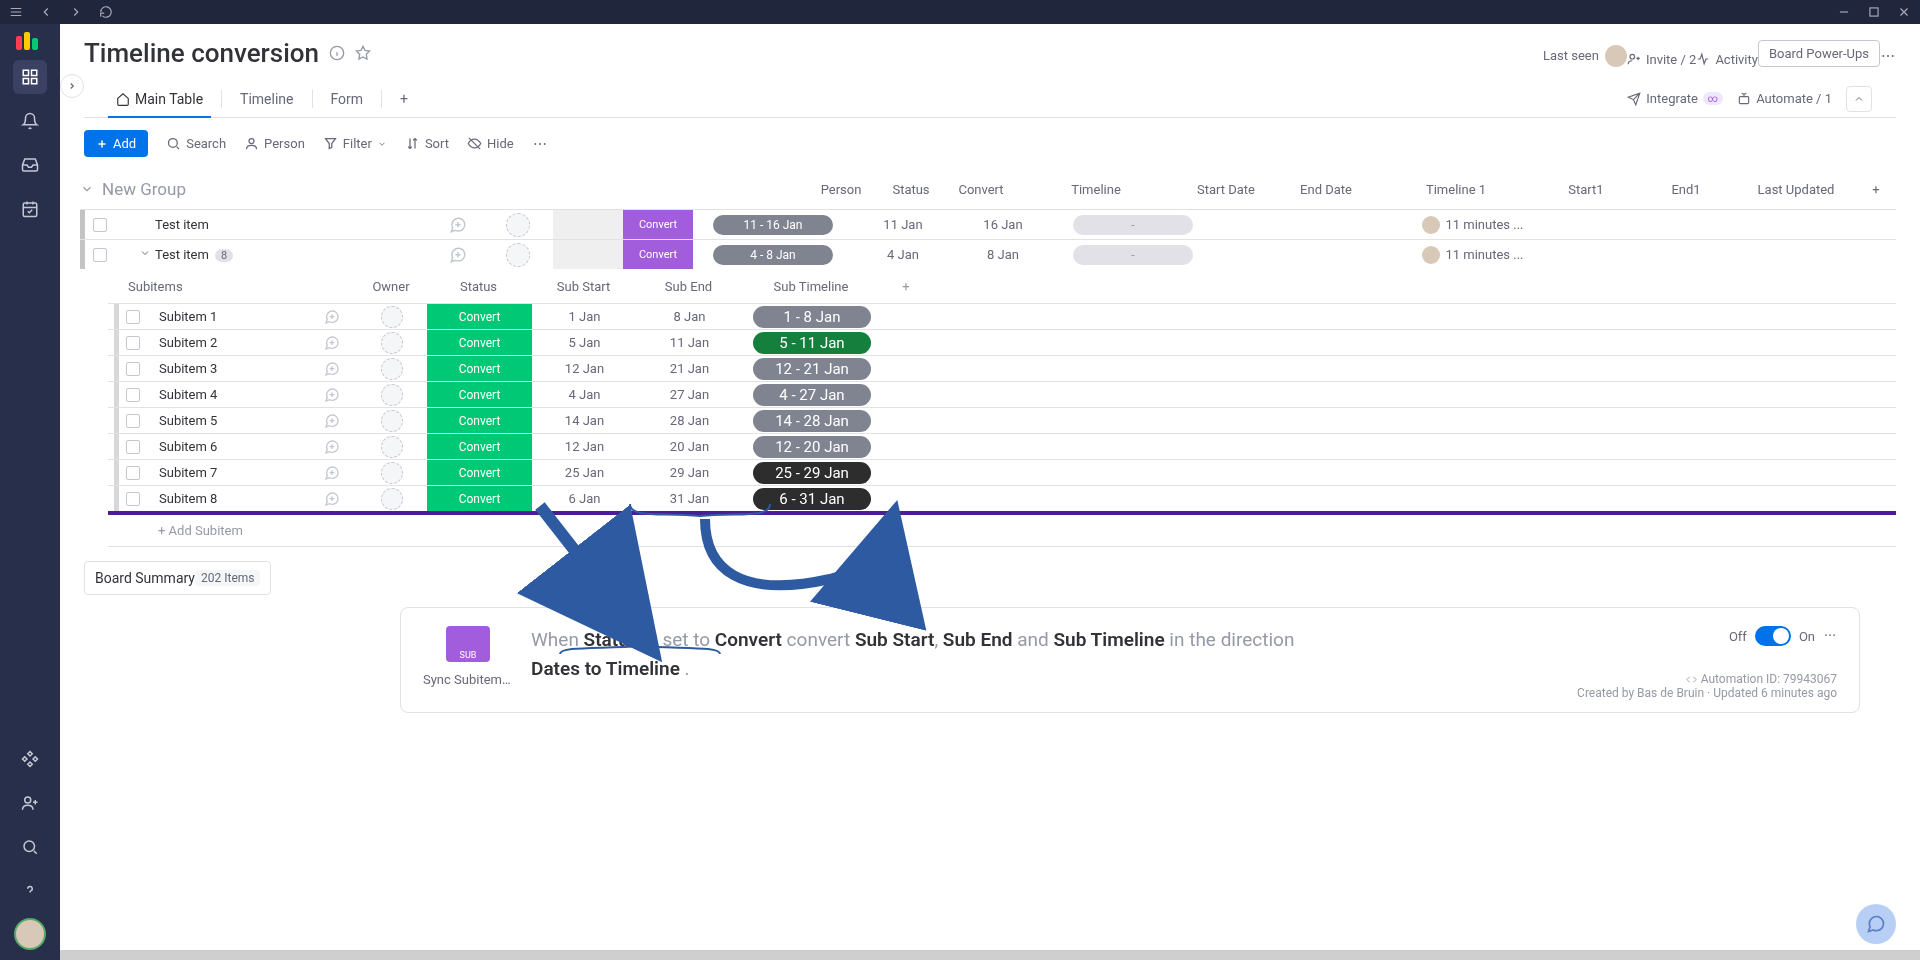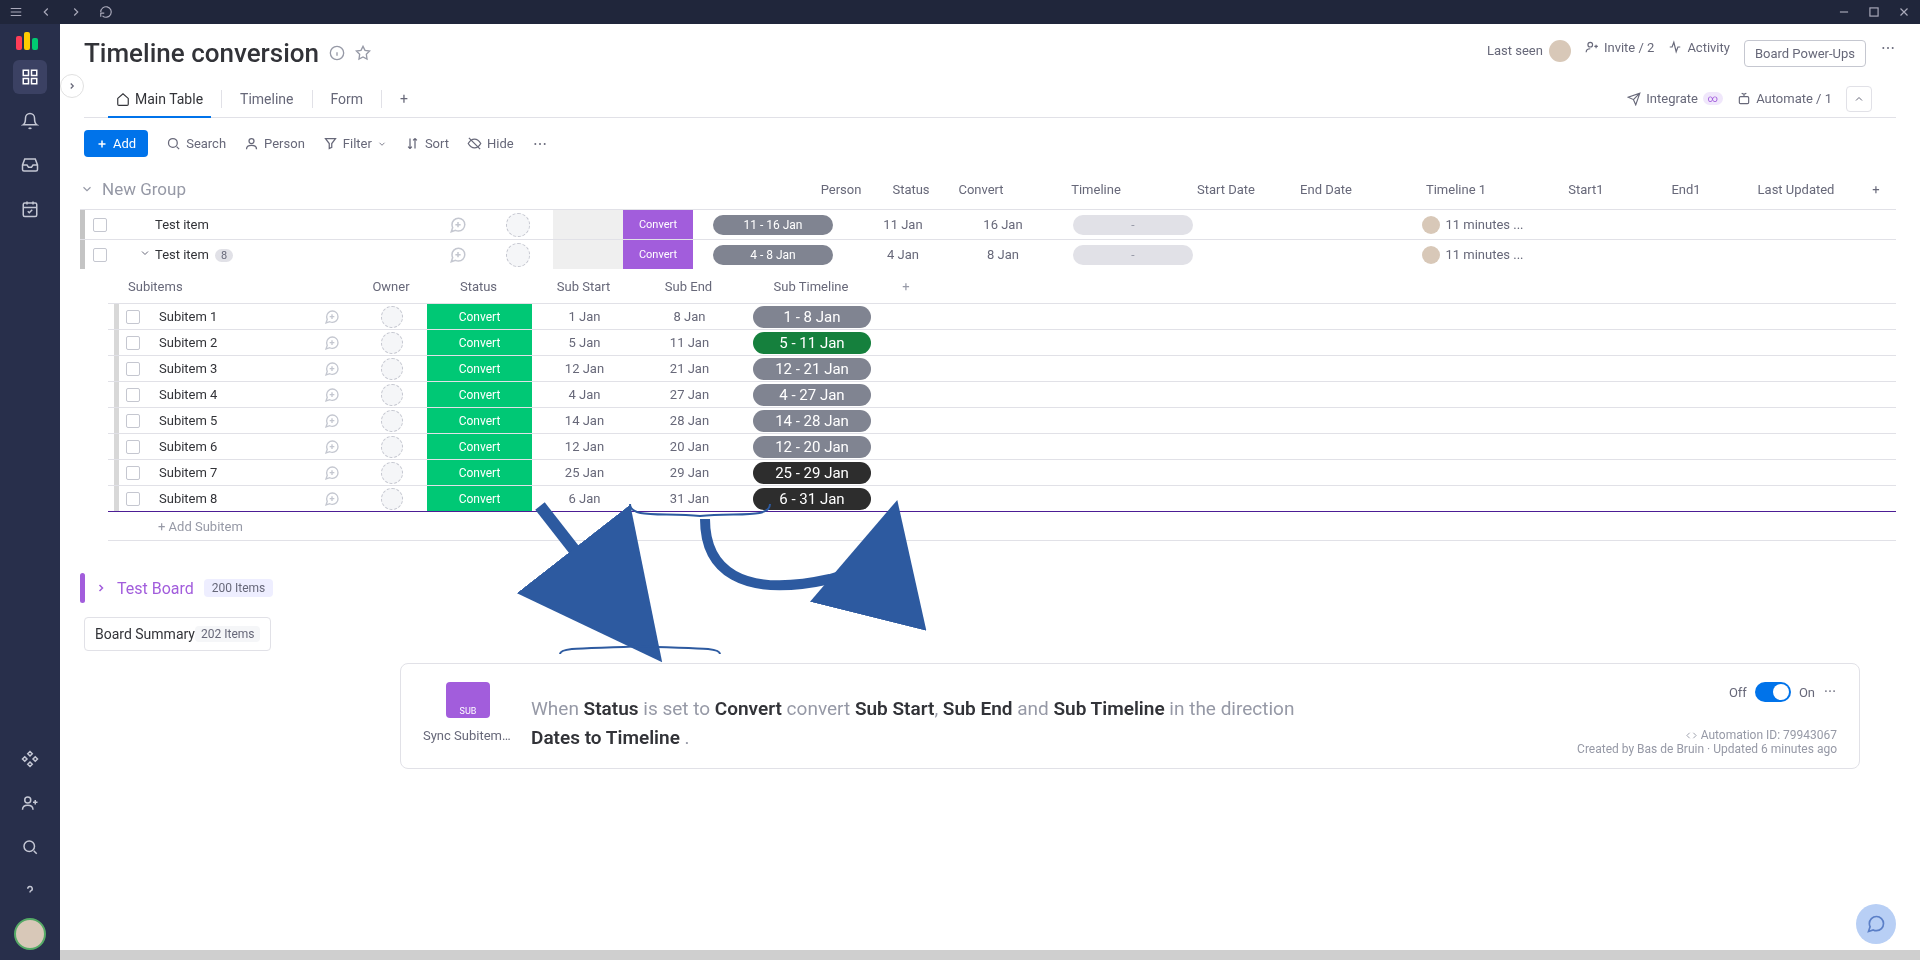--- a/index.html
+++ b/index.html
@@ -26,21 +26,21 @@
 
 
 .collapse-chevron { width: 24px; height: 24px; background: #fff; border: 1px solid #e1e1e1; border-radius: 50%; display: flex; align-items: center; justify-content: center; position: absolute; left: 60px; top: 74px; cursor: pointer; z-index: 5; }
 
 
 .main { flex: 1; background: #fff; position: relative; overflow-y: auto; overflow-x: hidden; }
 .header { padding: 14px 24px 0 24px; }
 .header-row1 { display: flex; align-items: center; gap: 10px; }
 .board-title { font-size: 26px; font-weight: 500; }
 .header-icon { color: #9699a6; cursor: pointer; display: inline-flex; }
-.header-right { margin-left: auto; display: flex; align-items: flex-start; gap: 14px; font-size: 13px; color: #676879; }
+.header-right { margin-left: auto; display: flex; align-items: flex-end; font-size: 13px; color: #676879; }
 .header-right .lastseen { display: flex; align-items: center; gap: 6px; }
 .mini-avatar { width: 22px; height: 22px; border-radius: 50%; background: #d8c8b8; }
 .header-link { display: flex; align-items: center; gap: 5px; cursor: pointer; }
 .powerups-btn { border: 1px solid #c5c7d0; padding: 5px 10px; border-radius: 4px; font-size: 13px; cursor: pointer; }
 .dots { cursor: pointer; color: #676879; }
 
 
 .tabs-row { display: flex; align-items: center; border-bottom: 1px solid #e1e1e7; margin-top: 12px; padding: 0 24px; height: 38px; }
 .tab { display: flex; align-items: center; gap: 5px; padding: 0 8px; height: 100%; font-size: 14px; color: #676879; cursor: pointer; position: relative; white-space: nowrap; }
 .tab.active { color: #323338; }
@@ -108,38 +108,38 @@
 .subrow .sub-left-border { width: 5px; align-self: stretch; background: #d8d8d8; margin-left: 6px; }
 .subrow .chk-wrap { width: 28px; display:flex; align-items:center; justify-content:center; }
 .subrow .sub-name { width: 160px; padding-left: 12px; color: #323338; }
 .subrow .sub-conv { width: 50px; display:flex; align-items:center; justify-content:center; color:#c4c7d0; }
 .subrow .sub-owner { width: 70px; display:flex; align-items:center; justify-content:center; }
 .subrow .sub-status { width: 105px; height:100%; background: #00c875; color:#fff; display:flex; align-items:center; justify-content:center; font-size: 12px; }
 .subrow .sub-date { width: 105px; display:flex; align-items:center; justify-content:center; color: #676879; }
 .subrow .sub-timeline { width: 140px; display:flex; align-items:center; justify-content:center; }
 .subrow .sub-timeline .tlpill { width: 118px; border-radius: 11px; padding: 2px 0; text-align:center; font-size:15px; color:#fff; position:relative; overflow:hidden; }
 
-.add-subitem-row, .add-item-row { height: 30px; border-top: 1px solid #4c1d95; border-bottom: 1px solid #e1e1e7; display:flex; align-items:center; padding-left: 50px; color: #9699a6; font-size: 13px; cursor:pointer; }
+.add-subitem-row, .add-item-row { height: 36px; border-top: 4px solid #4c1d95; border-bottom: 1px solid #e1e1e7; display:flex; align-items:center; padding-left: 50px; color: #9699a6; font-size: 13px; cursor:pointer; }
 
 
 .group2 { margin: 32px 24px 0 20px; display:flex; align-items:center; gap: 10px; }
 .group2 .left-border { width: 5px; height: 30px; background: #a25ddc; border-radius: 3px; }
 .group2 .gtitle { color: #a25ddc; font-size: 16px; }
 .group2 .items-badge { background: #eef; color: #676879; border-radius: 4px; padding: 2px 8px; font-size: 12px; }
 
 
 .board-summary { margin: 14px 24px 0 24px; display:flex; align-items:center; gap: 0; padding: 8px 10px; border: 1px solid #e1e1e7; border-radius: 4px; width: fit-content; font-size: 14px; }
 .board-summary .badge { background: #f5f6f8; color: #676879; border-radius: 4px; padding: 1px 6px; font-size: 12px; }
 
 
 .automation-card { margin: 12px 60px 30px 340px; border: 1px solid #e1e1e7; border-radius: 8px; padding: 18px 22px 12px 22px; display:flex; gap: 18px; position: relative; }
 .automation-card .left-col { width: 90px; display:flex; flex-direction:column; align-items:center; gap:10px; }
 .sub-icon { width: 44px; height: 36px; background: #a25ddc; border-radius: 4px; display:flex; align-items:flex-end; justify-content:center; color:#fff; font-size:9px; padding-bottom:2px; }
 .sync-text { font-size: 13px; color:#676879; width: 90px; white-space:nowrap; overflow:hidden; text-overflow:ellipsis; text-align:left; }
-.auto-sentence { font-size: 19px; color: #9699a6; line-height: 1.5; max-width: 820px; margin-top: 13px; }
+.auto-sentence { font-size: 19px; color: #9699a6; line-height: 1.5; max-width: 820px; }
 .auto-sentence b { color: #323338; font-weight: 600; }
 .auto-right { margin-left: auto; display:flex; flex-direction:column; gap: 26px; align-items:flex-end; }
 .toggle-row { display:flex; align-items:center; gap:8px; font-size:13px; color:#676879; }
 .toggle { width: 36px; height: 20px; background: #0073ea; border-radius: 10px; position:relative; cursor:pointer; }
 .toggle::after { content:""; position:absolute; top:2px; right:2px; width:16px; height:16px; background:#fff; border-radius:50%; }
 .auto-meta { font-size: 12px; color: #9699a6; text-align:right; }
 
 
 .arrows-svg { position:absolute; pointer-events:none; }
 
@@ -681,28 +681,20 @@
                   <div class="tlpill dark" style="background:#2d2d2d"><span style="position:relative">6 - 31 Jan</span></div>
                 </div>
               </div>
             </div>
           <div class="add-subitem-row">+ Add Subitem</div>
         </div>
 
       </div>
     </div>
 
-    <div class="group2">
-      <div class="left-border"></div>
-      <svg width="12" height="12" viewBox="0 0 24 24" fill="none" stroke="#a25ddc" stroke-width="3">
-          <path d="M9 6l6 6-6 6"></path>
-        </svg>
-      <span class="gtitle">Test Board</span>
-      <span class="items-badge">200 Items</span>
-    </div>
 
     <div class="board-summary">
       <span>Board Summary</span>
       <span class="badge">202 Items</span>
     </div>
 
     <div class="automation-card">
       <div class="left-col">
         <div class="sub-icon">
             <span>SUB</span>

